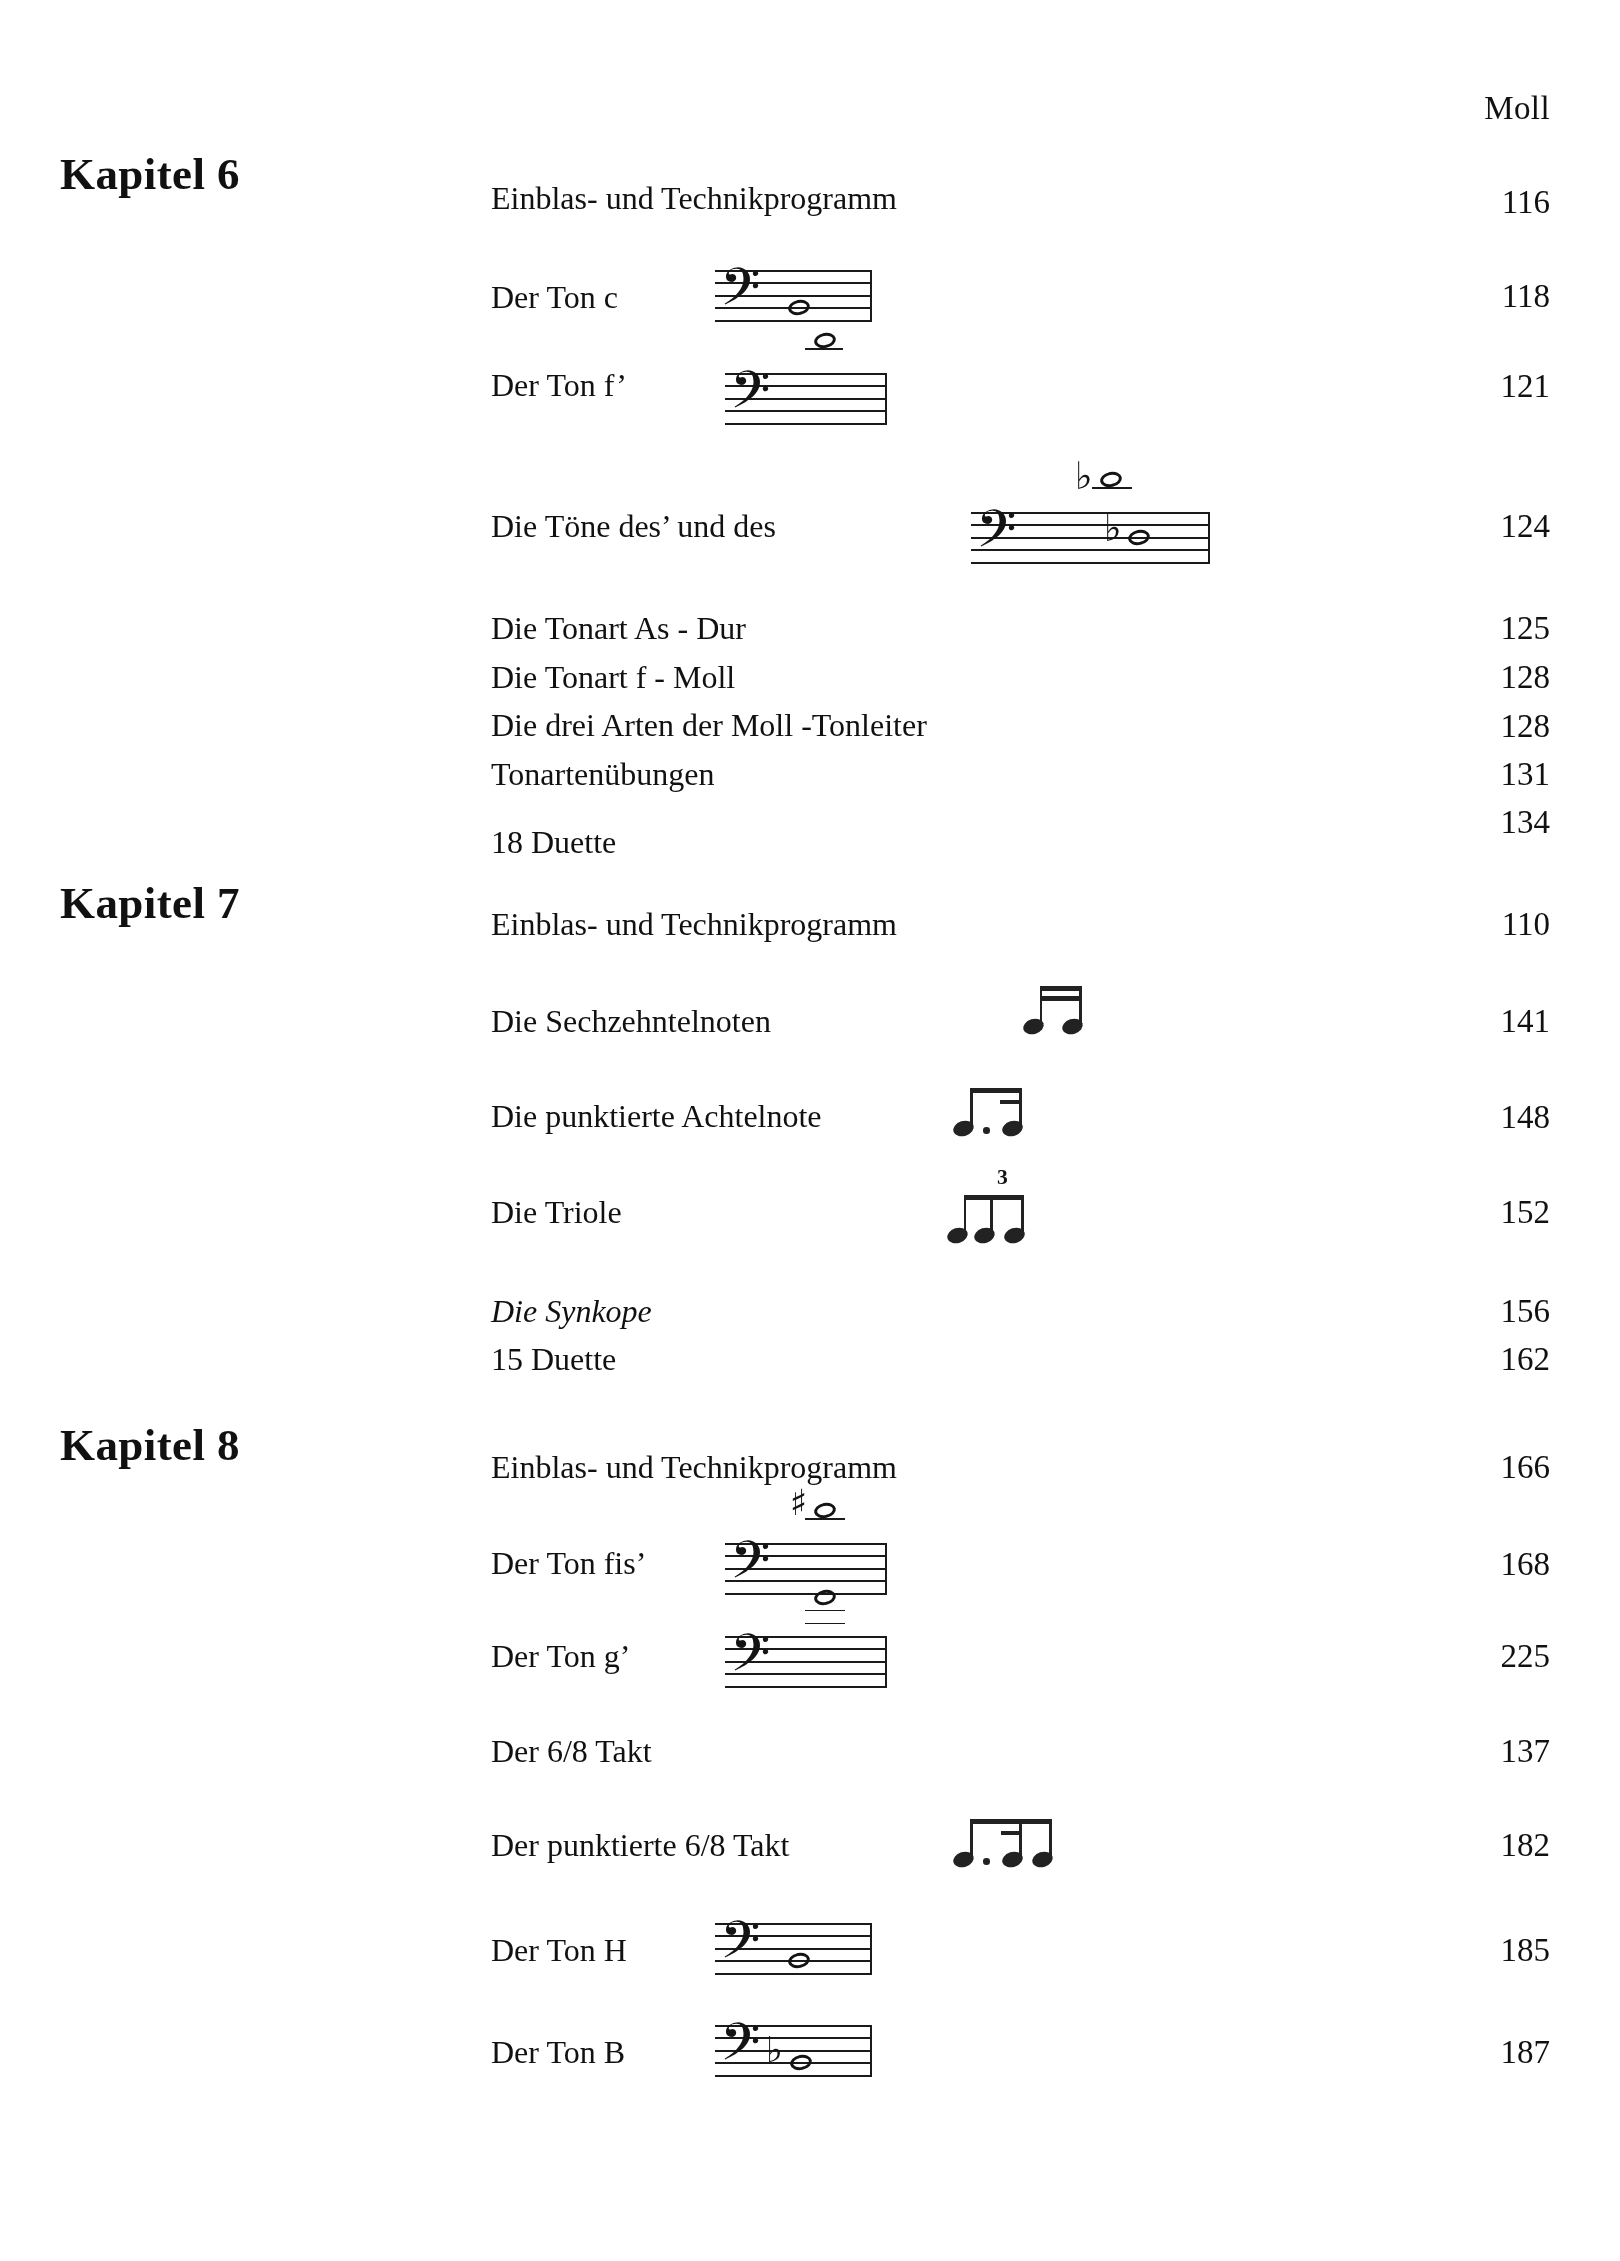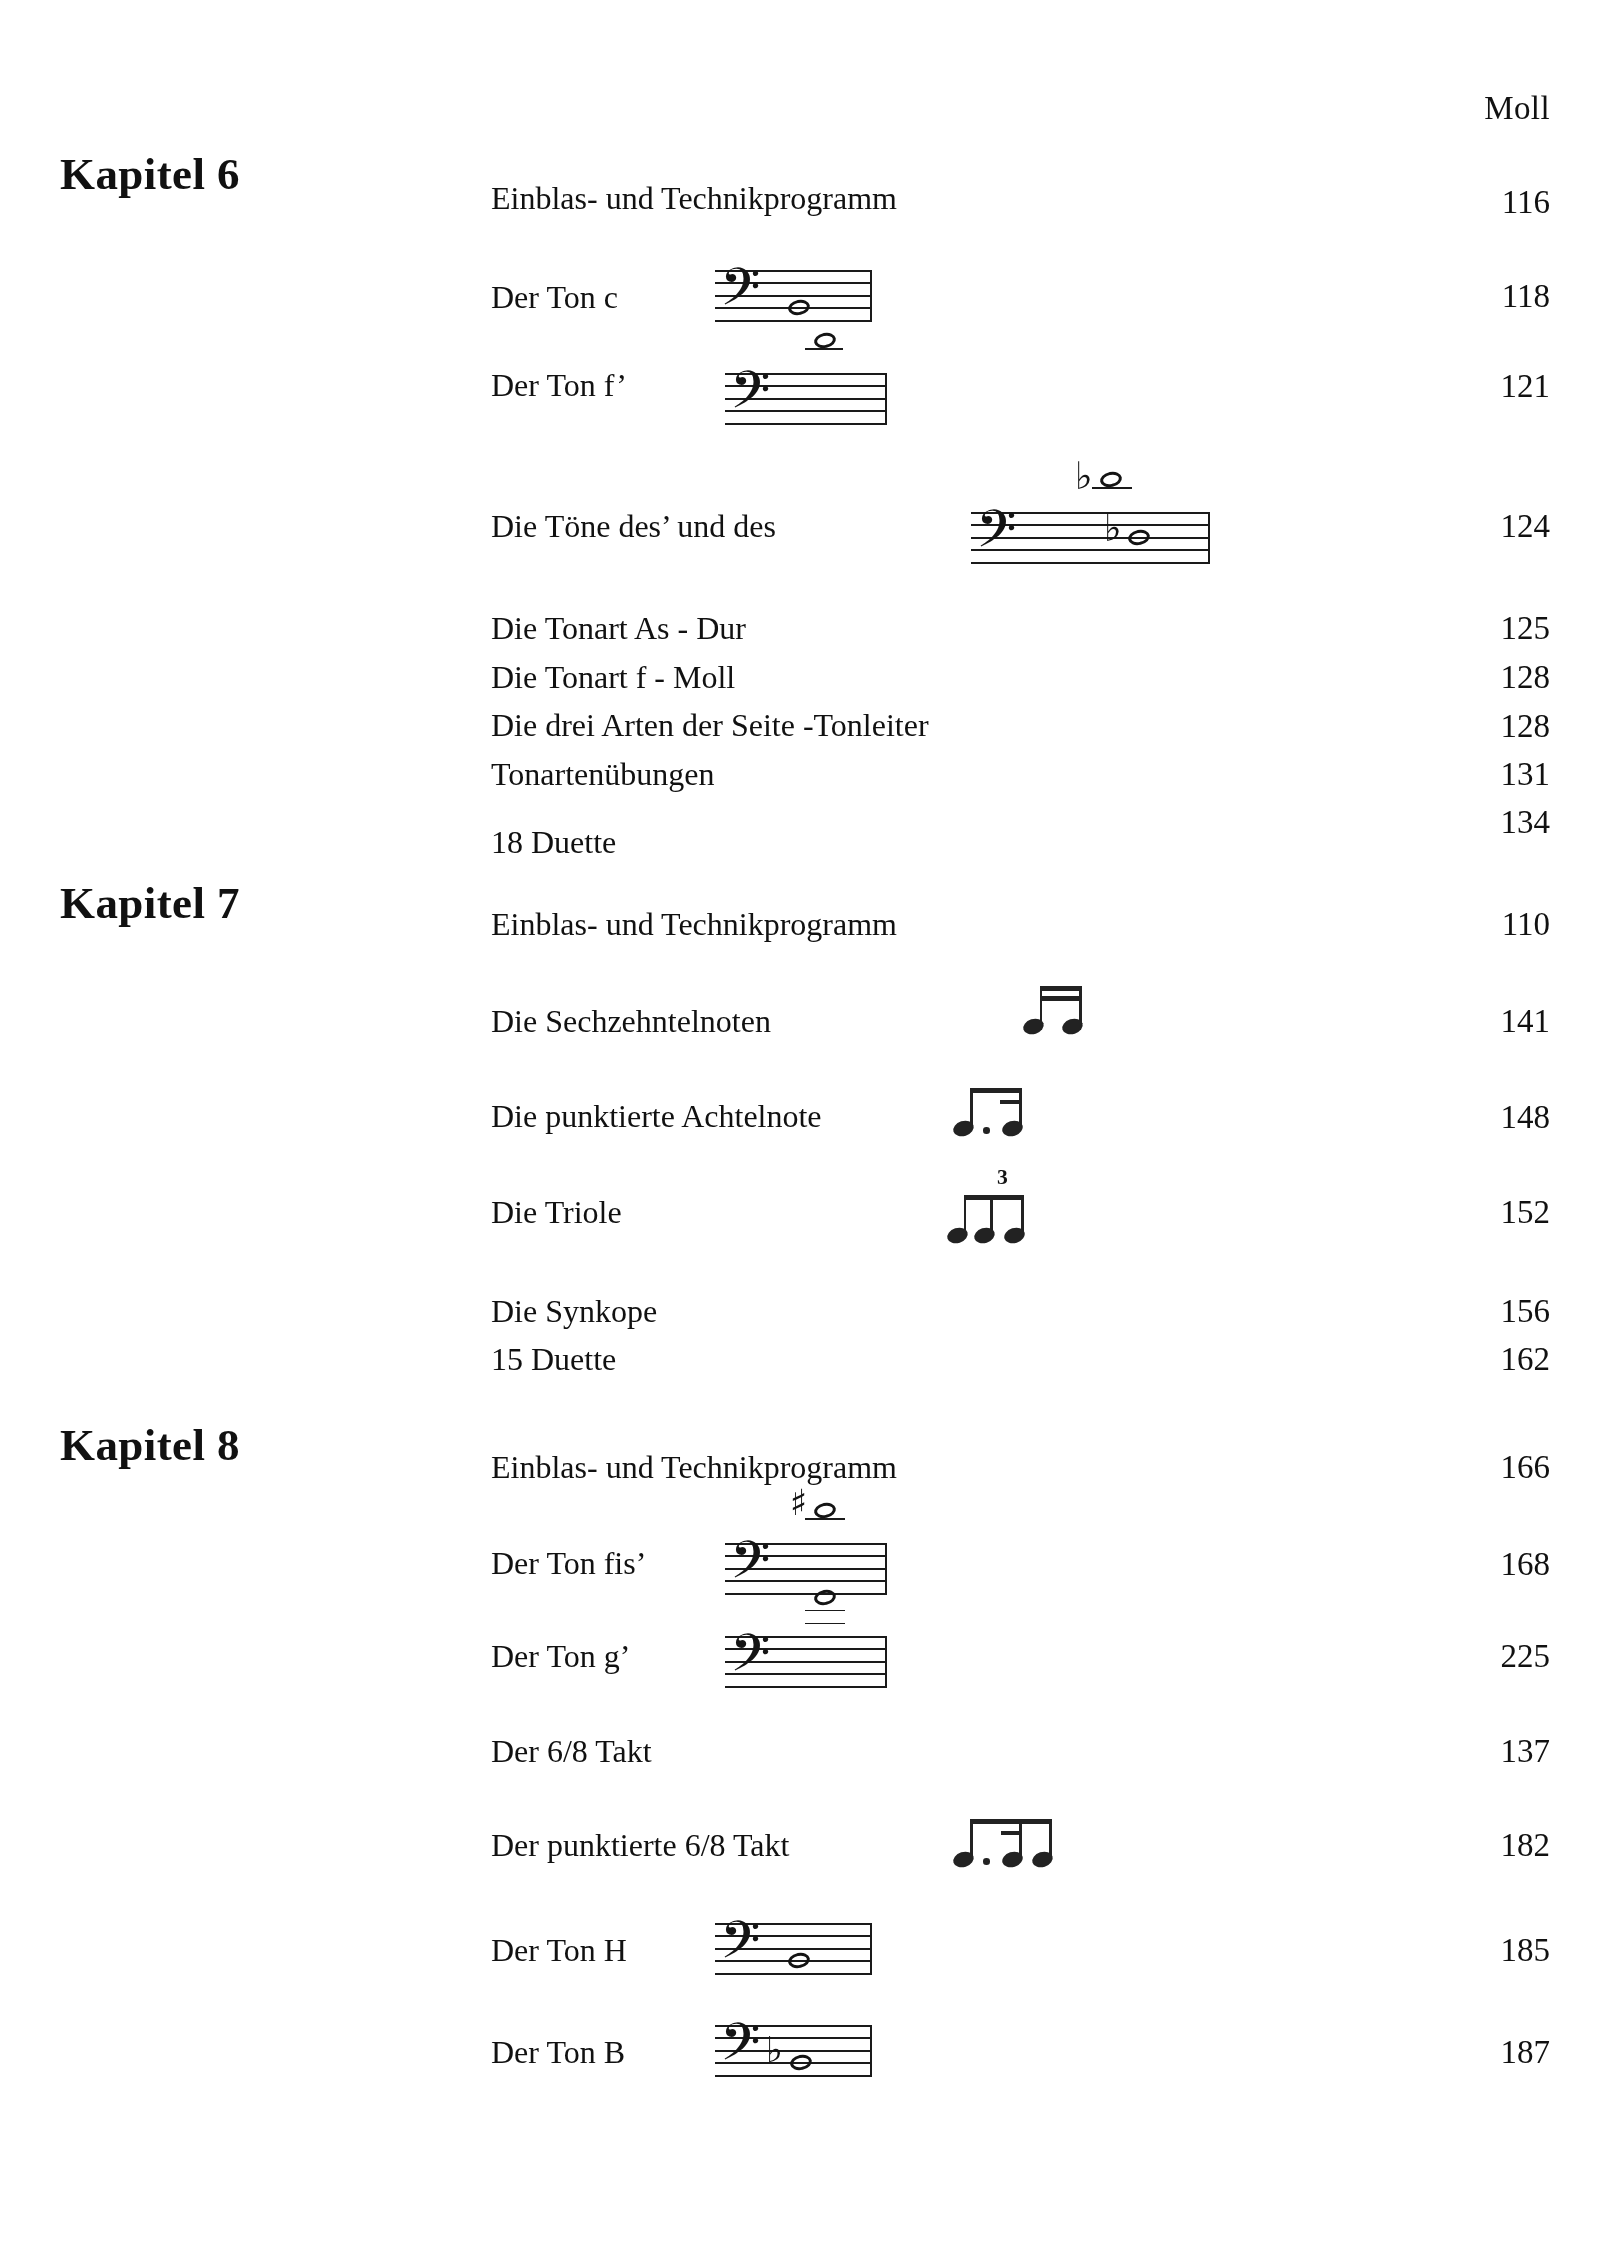--- a/index.html
+++ b/index.html
@@ -237,21 +237,21 @@
 
   <div class="toc-row">
     <div class="toc-label" style="top:612px;">Die Tonart As - Dur</div>
     <div class="toc-page" style="top:612px;">125</div>
   </div>
   <div class="toc-row">
     <div class="toc-label" style="top:661px;">Die Tonart f - Moll</div>
     <div class="toc-page" style="top:661px;">128</div>
   </div>
   <div class="toc-row">
-    <div class="toc-label" style="top:709px;">Die drei Arten der Seite -Tonleiter</div>
+    <div class="toc-label" style="top:709px;">Die drei Arten der Moll -Tonleiter</div>
     <div class="toc-page" style="top:710px;">128</div>
   </div>
   <div class="toc-row">
     <div class="toc-label" style="top:758px;">Tonartenübungen</div>
     <div class="toc-page" style="top:758px;">131</div>
   </div>
   <div class="toc-row">
     <div class="toc-label" style="top:826px;">18 Duette</div>
     <div class="toc-page" style="top:806px;">134</div>
   </div>
@@ -300,21 +300,21 @@
       <div class="stem" style="left:11.6px; top:28px; height:41px;"></div>
       <div class="stem" style="left:38px; top:28px; height:41px;"></div>
       <div class="stem" style="left:69px; top:28px; height:41px;"></div>
       <div class="notehead-filled" style="left:-5px; top:61px;"></div>
       <div class="notehead-filled" style="left:21.6px; top:61px;"></div>
       <div class="notehead-filled" style="left:52px; top:61px;"></div>
     </div>
   </div>
 
   <div class="toc-row">
-    <div class="toc-label" style="top:1295px;">Die Synkope</div>
+    <div class="toc-label" style="top:1295px;font-style:italic;">Die Synkope</div>
     <div class="toc-page" style="top:1295px;">156</div>
   </div>
   <div class="toc-row">
     <div class="toc-label" style="top:1343px;">15 Duette</div>
     <div class="toc-page" style="top:1343px;">162</div>
   </div>
 
   <div class="toc-row">
     <div class="toc-label" style="top:1451px;">Einblas- und Technikprogramm</div>
     <div class="toc-page" style="top:1451px;">166</div>

